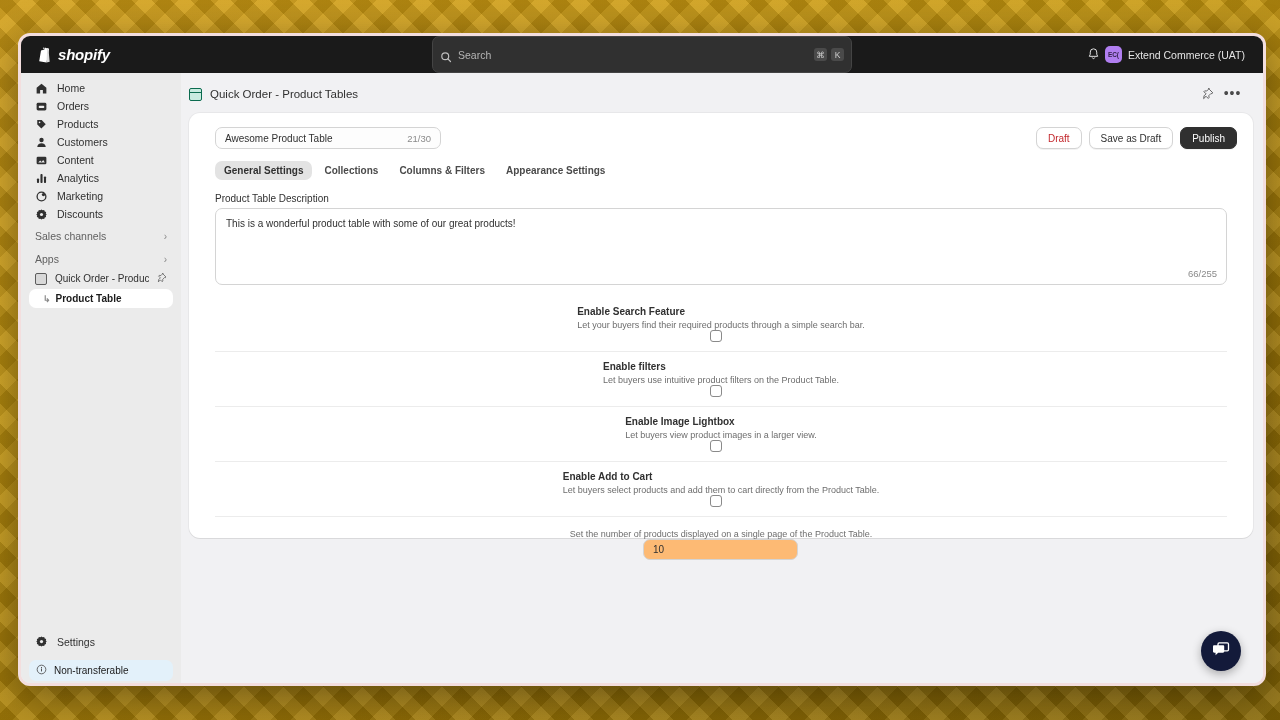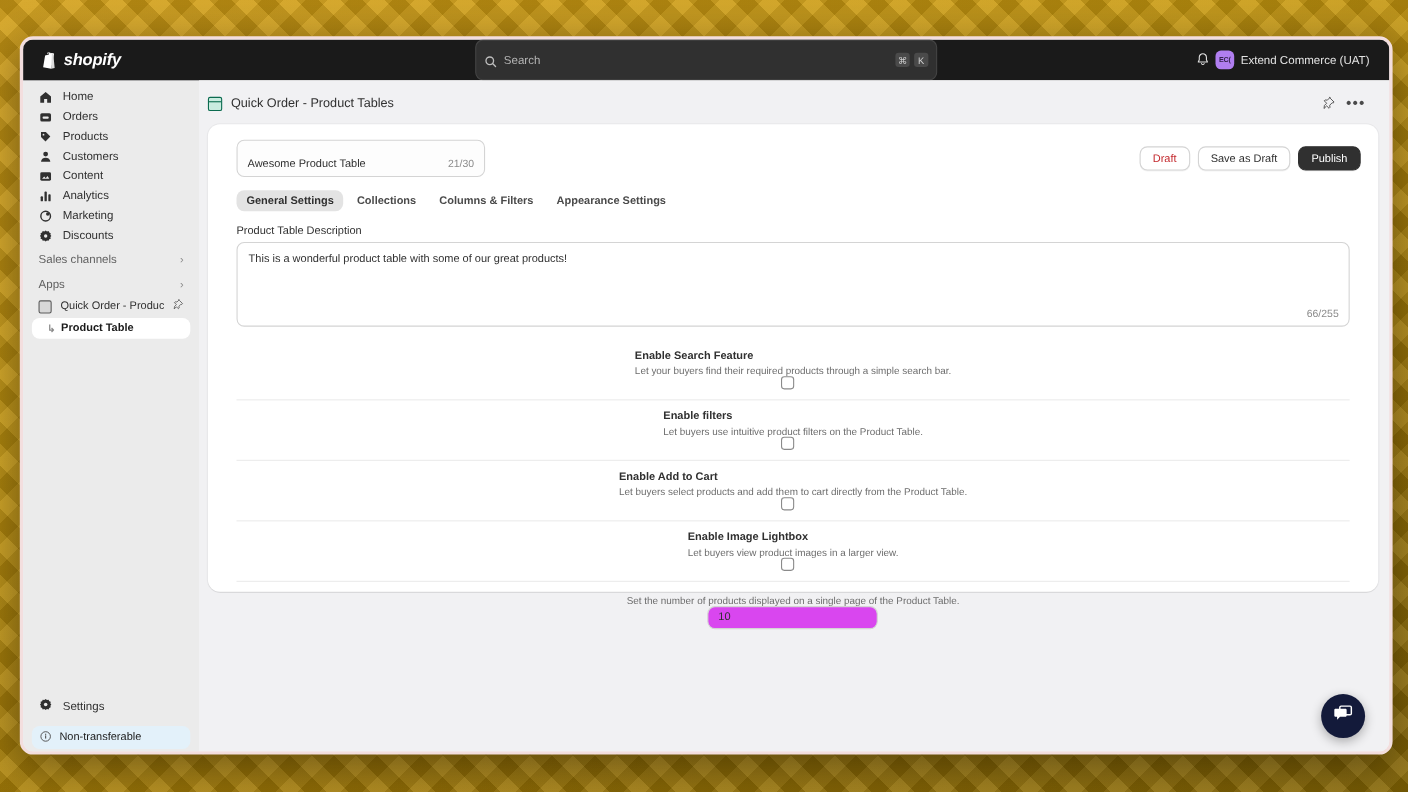--- a/index.html
+++ b/index.html
@@ -174,22 +174,22 @@
     box-shadow: 0 1px 0 rgba(0,0,0,0.06), 0 0 0 1px rgba(0,0,0,0.04);
     position: relative;
   }
   .card-top {
     display: flex; align-items: center;
     padding: 14px 16px 0 26px;
   }
   .title-field {
     width: 226px; height: 22px;
     background: #fdfdfd; border: 1px solid #d4d4d4;
-    border-radius: 7px; display: flex; align-items: flex-start;
-    padding: 16px 9px;
+    border-radius: 7px; display: flex; align-items: flex-end;
+    padding: 4px 9px;
   }
   .title-field input {
     flex: 1 1 auto; border: none; outline: none; background: transparent;
     font-size: 10px; color: #303030; font-family: inherit;
   }
   .counter { font-size: 9.5px; color: #8a8a8a; }
   .btn-row { margin-left: auto; display: flex; gap: 7px; }
   .btn {
     height: 22px; border-radius: 7px; padding: 0 11px;
     font-size: 10px; font-family: inherit; cursor: pointer;
@@ -235,21 +235,21 @@
   .srow .txt { flex: 1 1 auto; }
   .srow .rtitle { font-size: 10px; color: #303030; font-weight: bold; }
   .srow .rdesc { font-size: 9px; color: #6d6d6d; margin-top: 3px; }
   .cbox {
     width: 12px; height: 12px; border: 1.3px solid #8a8a8a;
     border-radius: 3px; background: #fff; cursor: pointer;
     flex: 0 0 12px; margin-right: 10px;
   }
   .numfield {
     width: 155px; height: 21px; border: 1px solid #d4d4d4;
-    border-radius: 7px; background: #d946ef;
+    border-radius: 7px; background: #fdba74;
     display: flex; align-items: center; padding: 0 9px;
     margin-right: 1px;
   }
   .numfield input {
     border: none; outline: none; background: transparent;
     font-size: 10px; color: #303030; width: 100%; font-family: inherit;
   }
 
   
   .chat-fab {
@@ -500,30 +500,30 @@
           <div class="srow">
             <div class="txt">
               <div class="rtitle">Enable filters</div>
               <div class="rdesc">Let buyers use intuitive product filters on the Product Table.</div>
             </div>
             <span class="cbox"></span>
           </div>
 
           <div class="srow">
             <div class="txt">
+              <div class="rtitle">Enable Image Lightbox</div>
+              <div class="rdesc">Let buyers view product images in a larger view.</div>
+            </div>
+            <span class="cbox"></span>
+          </div>
+
+          <div class="srow">
+            <div class="txt">
               <div class="rtitle">Enable Add to Cart</div>
               <div class="rdesc">Let buyers select products and add them to cart directly from the Product Table.</div>
-            </div>
-            <span class="cbox"></span>
-          </div>
-
-          <div class="srow">
-            <div class="txt">
-              <div class="rtitle">Enable Image Lightbox</div>
-              <div class="rdesc">Let buyers view product images in a larger view.</div>
             </div>
             <span class="cbox"></span>
           </div>
 
           <div class="srow">
             <div class="txt">
               <div class="rdesc">Set the number of products displayed on a single page of the Product Table.</div>
             </div>
             <span class="numfield">
               <input value="10" style="">

